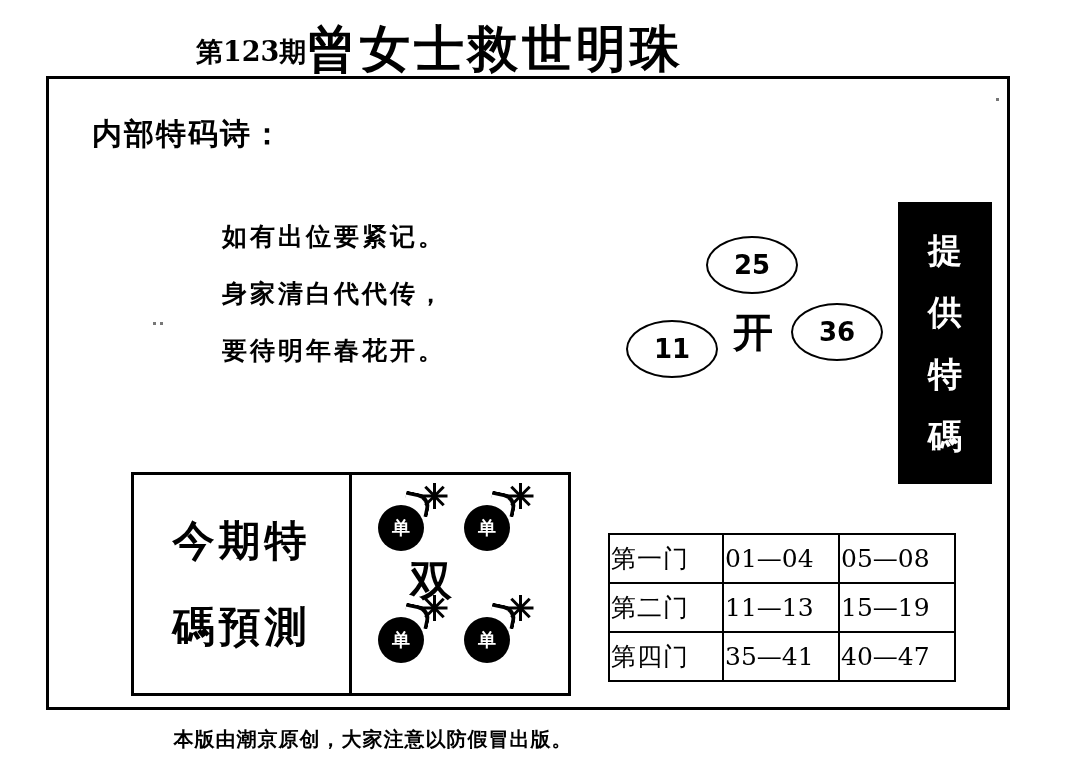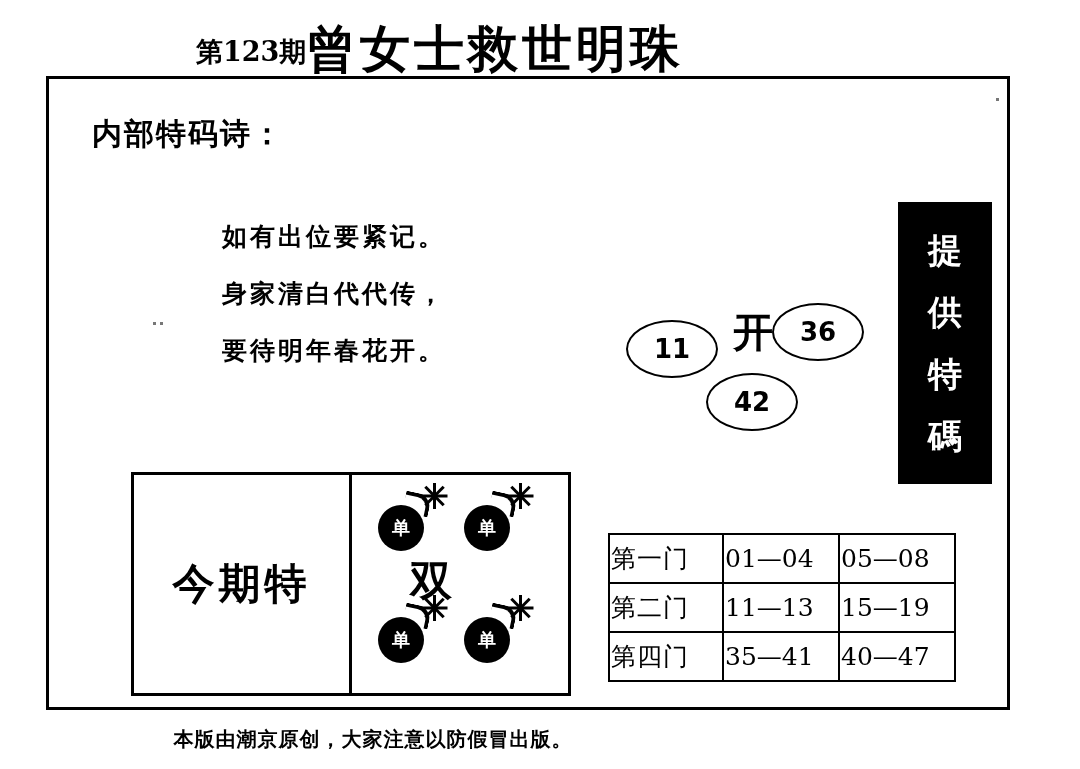--- a/index.html
+++ b/index.html
@@ -95,21 +95,21 @@
     display: flex;
     align-items: center;
     justify-content: center;
     font-size: 26px;
     font-weight: bold;
     font-family: "DejaVu Sans", "Liberation Sans", sans-serif;
     background: #fff;
   }
   .ball.top   { left: 94px;  top: 8px; }
   .ball.left  { left: 14px;  top: 92px; }
-  .ball.right { left: 160px; top: 75px; }
+  .ball.right { left: 179px; top: 75px; }
   .ball.bottom{ left: 94px;  top: 145px; }
   .kai {
     position: absolute;
     left: 106px;
     top: 78px;
     width: 70px;
     height: 52px;
     display: flex;
     align-items: center;
     justify-content: center;
@@ -291,36 +291,37 @@
 <div class="frame"></div>
 
 <div class="poem-label">内部特码诗：</div>
 <div class="poem">
   <div>如有出位要紧记。</div>
   <div>身家清白代代传，</div>
   <div>要待明年春花开。</div>
 </div>
 
 <div class="balls">
+  <div class="ball top">25</div>
   <div class="ball left">11</div>
   <div class="kai">开</div>
   <div class="ball right">36</div>
-  <div class="ball bottom">42</div>
 </div>
 
 <div class="banner">
   <span>提</span>
   <span>供</span>
   <span>特</span>
   <span>碼</span>
 </div>
 
 <div class="pred-box">
   <div class="pred-left">
     <div>今期特</div>
+    <div>碼預測</div>
   </div>
   <div class="pred-right">
     <div class="bomb bomb1">
       <div class="fuse"></div>
       <div class="body">
           <span>单</span>
         </div>
     </div>
     <div class="spark spark1">
         <i></i>

